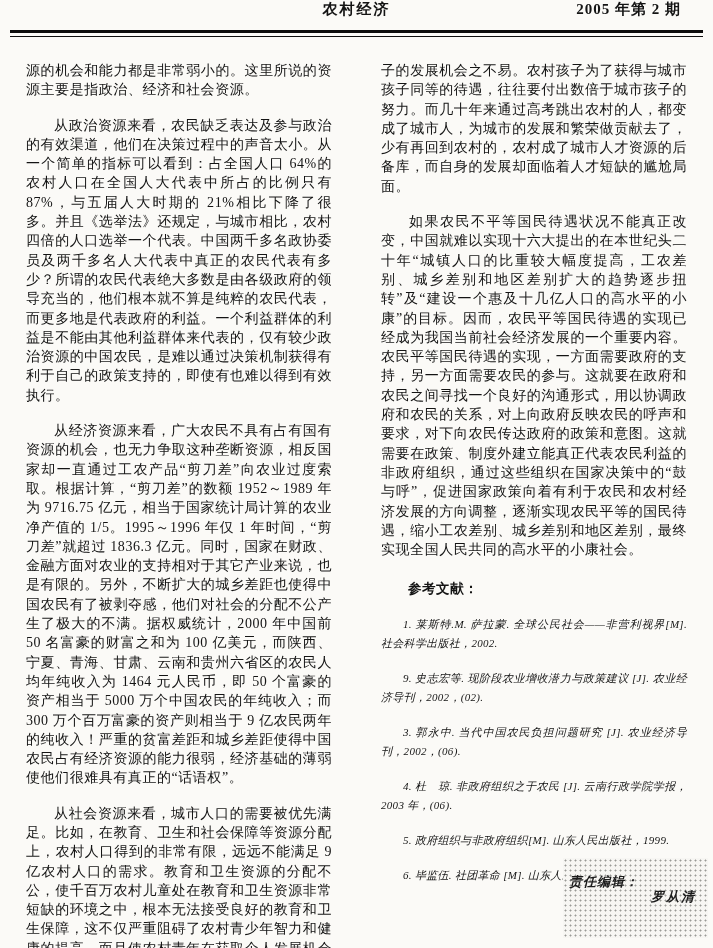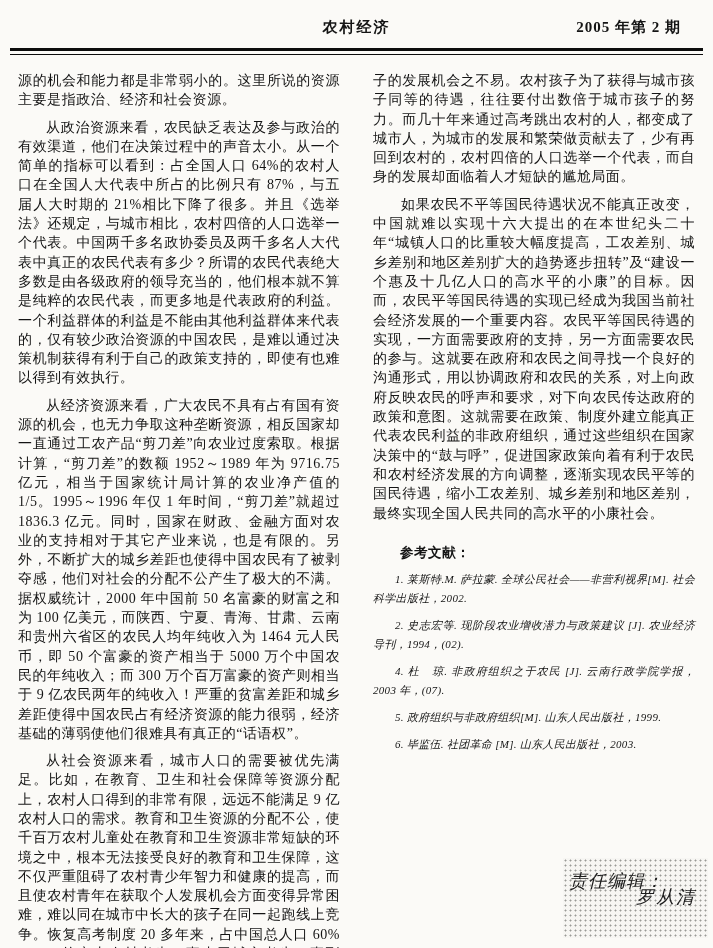--- a/index.html
+++ b/index.html
@@ -10,21 +10,21 @@
   }
   .page {
     position: relative;
     width: 713px;
     height: 948px;
     margin: 0 auto;
     background: #fbfaf7;
     color: #141414;
     overflow: hidden;
     box-sizing: border-box;
-    padding: 18px 10px 0 10px;
+    padding: 0 10px 0 10px;
   }
   .page-header {
     position: relative;
     height: 24px;
     font-weight: bold;
     font-size: 15px;
   }
   .journal-title {
     position: absolute;
     left: 0; right: 0;
@@ -50,21 +50,21 @@
     margin-top: 8px;
   }
   .col {
     width: 339px;
     text-align: justify;
     font-size: 14px;
     line-height: 19.3px;
     letter-spacing: 0.55px;
   }
   .col p {
-    margin: 8px;
+    margin: 16px;
     text-indent: 2em;
   }
   .col p.no-indent {
     text-indent: 0;
   }
   .references-heading {
     margin-top: 20px !important;
     font-weight: bold;
     font-size: 13.5px;
   }
@@ -77,22 +77,22 @@
   .editor-box {
     position: absolute;
     left: 563px;
     top: 858px;
     width: 145px;
     height: 80px;
     background-color: #f7f6f3;
     background-image: radial-gradient(circle, #9a9a96 0.9px, rgba(0,0,0,0) 1.1px);
     background-size: 5px 5px;
     font-style: italic;
-    font-weight: normal;
-    font-size: 18px;
+    font-weight: bold;
+    font-size: 13px;
     color: #1c1c1c;
     box-sizing: border-box;
     padding: 12px 4px 0 6px;
   }
   .editor-labels div {
     line-height: 23px;
     letter-spacing: 1px;
   }
   .editor-name {
     position: absolute;
@@ -117,27 +117,28 @@
   <div class="columns">
 
     <div class="col">
       <p class="no-indent">源的机会和能力都是非常弱小的。这里所说的资源主要是指政治、经济和社会资源。</p>
       <p>从政治资源来看，农民缺乏表达及参与政治的有效渠道，他们在决策过程中的声音太小。从一个简单的指标可以看到：占全国人口 64%的农村人口在全国人大代表中所占的比例只有 87%，与五届人大时期的 21%相比下降了很多。并且《选举法》还规定，与城市相比，农村四倍的人口选举一个代表。中国两千多名政协委员及两千多名人大代表中真正的农民代表有多少？所谓的农民代表绝大多数是由各级政府的领导充当的，他们根本就不算是纯粹的农民代表，而更多地是代表政府的利益。一个利益群体的利益是不能由其他利益群体来代表的，仅有较少政治资源的中国农民，是难以通过决策机制获得有利于自己的政策支持的，即使有也难以得到有效执行。</p>
       <p>从经济资源来看，广大农民不具有占有国有资源的机会，也无力争取这种垄断资源，相反国家却一直通过工农产品“剪刀差”向农业过度索取。根据计算，“剪刀差”的数额 1952～1989 年为 9716.75 亿元，相当于国家统计局计算的农业净产值的 1/5。1995～1996 年仅 1 年时间，“剪刀差”就超过 1836.3 亿元。同时，国家在财政、金融方面对农业的支持相对于其它产业来说，也是有限的。另外，不断扩大的城乡差距也使得中国农民有了被剥夺感，他们对社会的分配不公产生了极大的不满。据权威统计，2000 年中国前 50 名富豪的财富之和为 100 亿美元，而陕西、宁夏、青海、甘肃、云南和贵州六省区的农民人均年纯收入为 1464 元人民币，即 50 个富豪的资产相当于 5000 万个中国农民的年纯收入；而 300 万个百万富豪的资产则相当于 9 亿农民两年的纯收入！严重的贫富差距和城乡差距使得中国农民占有经济资源的能力很弱，经济基础的薄弱使他们很难具有真正的“话语权”。</p>
       <p>从社会资源来看，城市人口的需要被优先满足。比如，在教育、卫生和社会保障等资源分配上，农村人口得到的非常有限，远远不能满足 9 亿农村人口的需求。教育和卫生资源的分配不公，使千百万农村儿童处在教育和卫生资源非常短缺的环境之中，根本无法接受良好的教育和卫生保障，这不仅严重阻碍了农村青少年智力和健康的提高，而且使农村青年在获取个人发展机会方面变得异常困难，难以同在城市中长大的孩子在同一起跑线上竞争。恢复高考制度 20 多年来，占中国总人口 60%～70%的广大农村考生一直少于城市考生，直到 2004 年农村考生才首次超过城市考生，由此可见农村孩</p>
     </div>
 
     <div class="col">
-      <p class="no-indent">子的发展机会之不易。农村孩子为了获得与城市孩子同等的待遇，往往要付出数倍于城市孩子的努力。而几十年来通过高考跳出农村的人，都变成了城市人，为城市的发展和繁荣做贡献去了，少有再回到农村的，农村四倍的人口选举一个代表，而自身的发展却面临着人才短缺的尴尬局面。</p>
+      <p class="no-indent">子的发展机会之不易。农村孩子为了获得与城市孩子同等的待遇，往往要付出数倍于城市孩子的努力。而几十年来通过高考跳出农村的人，都变成了城市人，为城市的发展和繁荣做贡献去了，少有再回到农村的，农村成了城市人才资源的后备库，而自身的发展却面临着人才短缺的尴尬局面。</p>
       <p>如果农民不平等国民待遇状况不能真正改变，中国就难以实现十六大提出的在本世纪头二十年“城镇人口的比重较大幅度提高，工农差别、城乡差别和地区差别扩大的趋势逐步扭转”及“建设一个惠及十几亿人口的高水平的小康”的目标。因而，农民平等国民待遇的实现已经成为我国当前社会经济发展的一个重要内容。农民平等国民待遇的实现，一方面需要政府的支持，另一方面需要农民的参与。这就要在政府和农民之间寻找一个良好的沟通形式，用以协调政府和农民的关系，对上向政府反映农民的呼声和要求，对下向农民传达政府的政策和意图。这就需要在政策、制度外建立能真正代表农民利益的非政府组织，通过这些组织在国家决策中的“鼓与呼”，促进国家政策向着有利于农民和农村经济发展的方向调整，逐渐实现农民平等的国民待遇，缩小工农差别、城乡差别和地区差别，最终实现全国人民共同的高水平的小康社会。</p>
 
       <p class="references-heading">参考文献：</p>
       <p class="reference-item">1. 莱斯特.M. 萨拉蒙. 全球公民社会——非营利视界[M]. 社会科学出版社，2002.</p>
-      <p class="reference-item">2. 史志宏等. 现阶段农业增收潜力与政策建议 [J]. 农业经济导刊，1994，(02).</p>
-      <p class="reference-item">4. 杜　琼. 非政府组织之于农民 [J]. 云南行政学院学报，2003 年，(07).</p>
+      <p class="reference-item">9. 史志宏等. 现阶段农业增收潜力与政策建议 [J]. 农业经济导刊，2002，(02).</p>
+      <p class="reference-item">3. 郭永中. 当代中国农民负担问题研究 [J]. 农业经济导刊，2002，(06).</p>
+      <p class="reference-item">4. 杜　琼. 非政府组织之于农民 [J]. 云南行政学院学报，2003 年，(06).</p>
       <p class="reference-item">5. 政府组织与非政府组织[M]. 山东人民出版社，1999.</p>
       <p class="reference-item">6. 毕监伍. 社团革命 [M]. 山东人民出版社，2003.</p>
     </div>
 
   </div>
 
   <div class="editor-box">
     <div class="editor-labels">
       <div>责任编辑：</div>
     </div>

